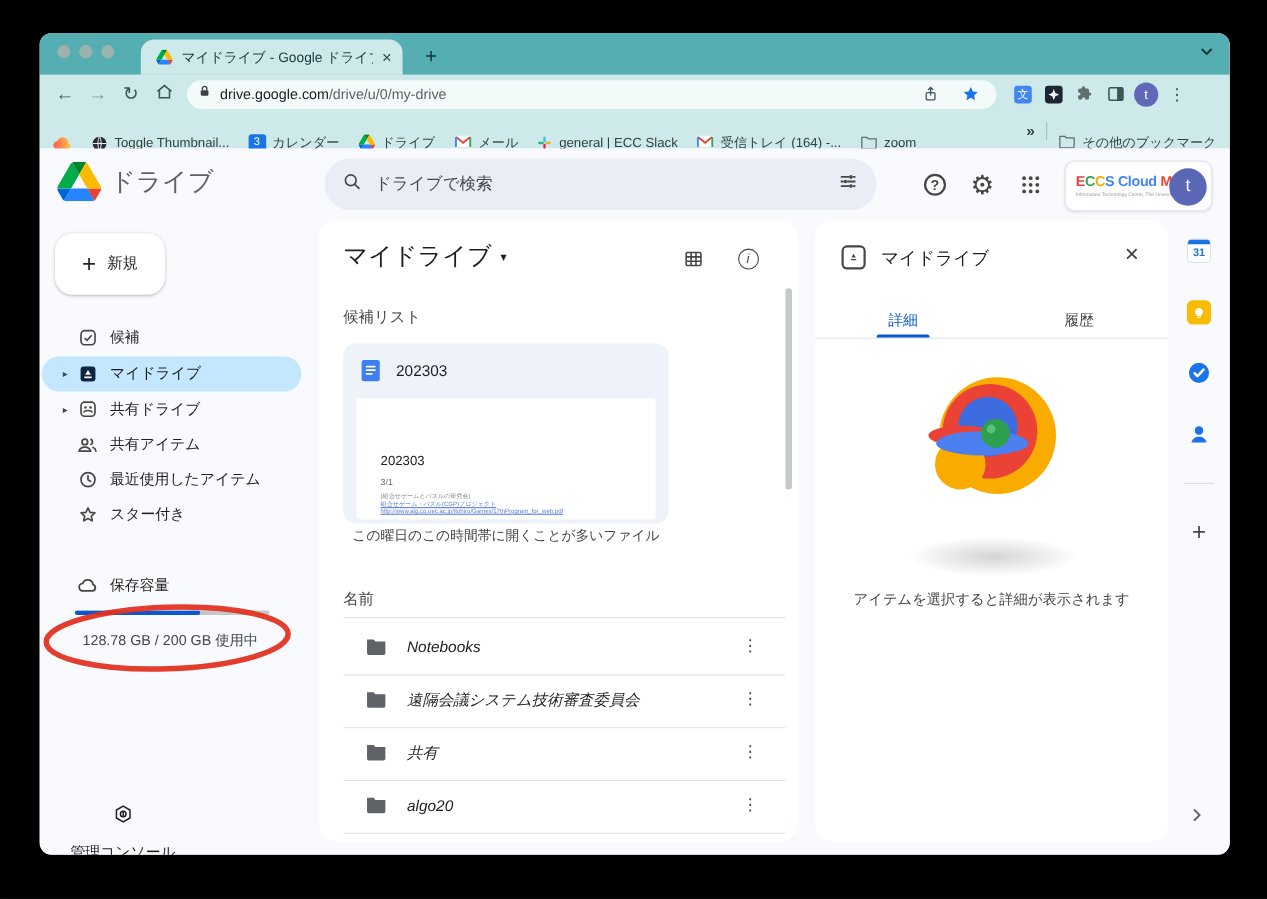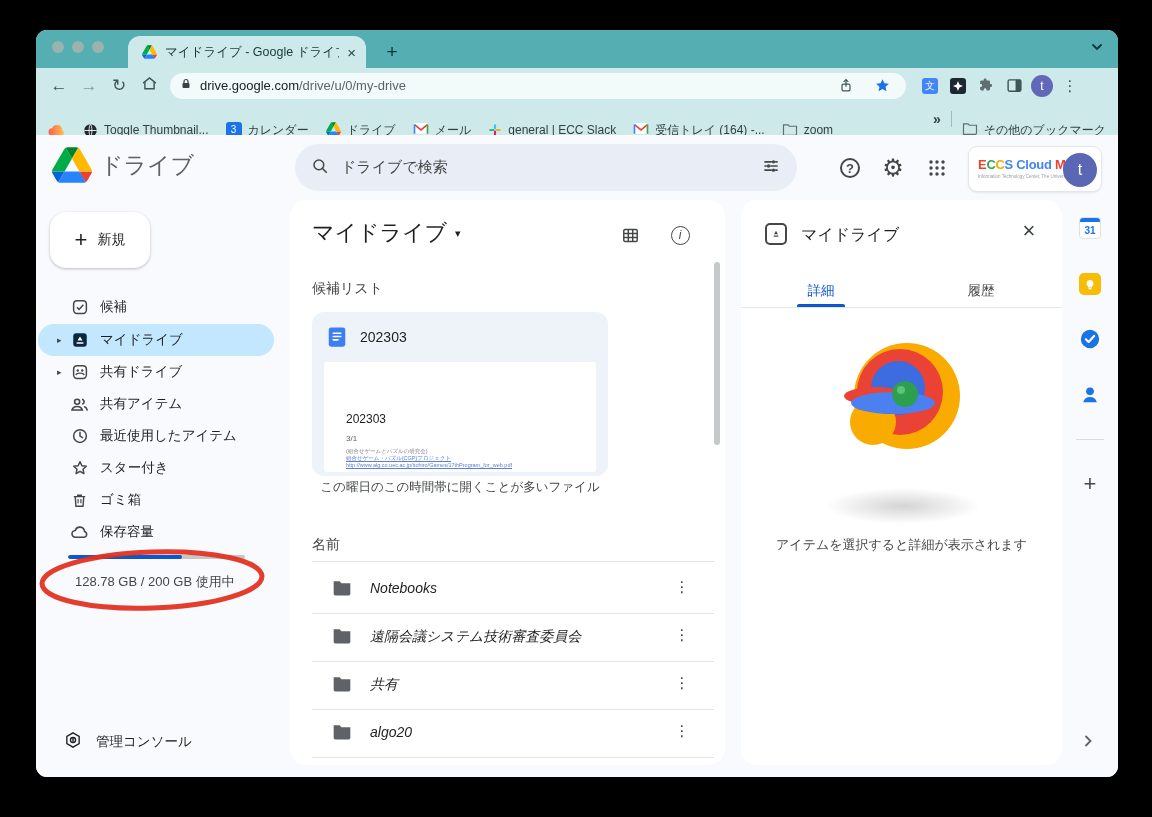--- a/index.html
+++ b/index.html
@@ -44,21 +44,21 @@
   .newbtn{position:absolute;left:14px;top:77px;width:100px;height:56px;background:#fff;border-radius:16px;box-shadow:0 1px 3px rgba(0,0,0,.25);display:flex;align-items:center;justify-content:center;gap:10px;font-size:14px;color:#1f1f1f;}
   .newbtn .plus{font-size:22px;color:#1f1f1f;}
   .nav-item{position:absolute;left:2px;width:236px;height:32px;border-radius:16px;display:flex;align-items:center;font-size:13.5px;color:#1f1f1f;}
   .nav-item.sel{background:#c2e7ff;}
   .nav-caret{position:absolute;left:19px;font-size:9px;color:#444746;}
   .nav-ic{position:absolute;left:32px;width:19px;height:19px;display:flex;align-items:center;justify-content:center;}
   .nav-label{position:absolute;left:62px;white-space:nowrap;}
   .storagebar{position:absolute;left:32px;top:420px;width:177px;height:4px;background:#c4c7c5;border-radius:2px;overflow:hidden;}
   .storagebar i{display:block;height:100%;background:#0b57d0;border-radius:2px;}
   .storage-text{position:absolute;left:39px;top:438px;font-size:13px;color:#444746;}
-  .admin{position:absolute;left:28px;top:596px;display:flex;align-items:center;gap:14px;font-size:13.5px;color:#1f1f1f;}
+  .admin{position:absolute;left:28px;top:596px;display:flex;align-items:center;gap:14px;font-size:13.5px;color:#1f1f1f;flex-direction:column;}
   .card{position:absolute;background:#fff;border-radius:16px;}
   .main-card{left:254px;top:65px;width:435px;height:565px;}
   .main-title{position:absolute;left:22px;top:18px;font-size:22px;color:#1f1f1f;display:flex;align-items:center;gap:8px;}
   .main-title .dd{font-size:11px;color:#1f1f1f;}
   .mc-ic{position:absolute;top:22px;width:26px;height:26px;display:flex;align-items:center;justify-content:center;color:#444746;}
   .sugg-label{position:absolute;left:22px;top:80px;font-size:14px;color:#444746;}
   .tile{position:absolute;left:22px;top:112px;width:296px;height:164px;background:#eef3fa;border-radius:12px;}
   .tile-name{position:absolute;left:48px;top:17px;font-size:14px;font-weight:500;color:#1f1f1f;}
   .preview{position:absolute;left:12px;top:50px;width:272px;height:110px;background:#fff;border-radius:3px;overflow:hidden;}
   .pv-title{position:absolute;left:22px;top:50px;font-size:12px;color:#202124;}
@@ -372,29 +372,20 @@
       <span class="nav-label">最近使用したアイテム</span>
     </div>
     <div class="nav-item" style="top:317px">
       <span class="nav-ic">
             <svg width="18" height="18" viewBox="0 0 24 24" fill="none" stroke="#444746" stroke-width="2">
               <path d="M12 3.6l2.5 5.4 5.9.6-4.4 4 1.2 5.8-5.2-3-5.2 3 1.2-5.8-4.4-4 5.9-.6z" stroke-linejoin="round"></path>
             </svg>
           </span>
       <span class="nav-label">スター付き</span>
     </div>
-    <div class="nav-item" style="top:349px">
-      <span class="nav-ic">
-            <svg width="17" height="17" viewBox="0 0 24 24" fill="none" stroke="#444746" stroke-width="2">
-              <path d="M4 6.5h16M9.5 6.5V4.5h5v2M6 6.5l1 13.5h10l1-13.5"></path>
-              <path d="M10 10v6M14 10v6" stroke-width="1.6"></path>
-            </svg>
-          </span>
-      <span class="nav-label">ゴミ箱</span>
-    </div>
     <div class="nav-item" style="top:381px">
       <span class="nav-ic">
             <svg width="19" height="19" viewBox="0 0 24 24" fill="none" stroke="#444746" stroke-width="2">
               <path d="M7 18a4.3 4.3 0 0 1-.4-8.6A6 6 0 0 1 18.3 10.6 3.8 3.8 0 0 1 17.8 18z" stroke-linejoin="round"></path>
             </svg>
           </span>
       <span class="nav-label">保存容量</span>
     </div>
 
     <div class="storagebar">

